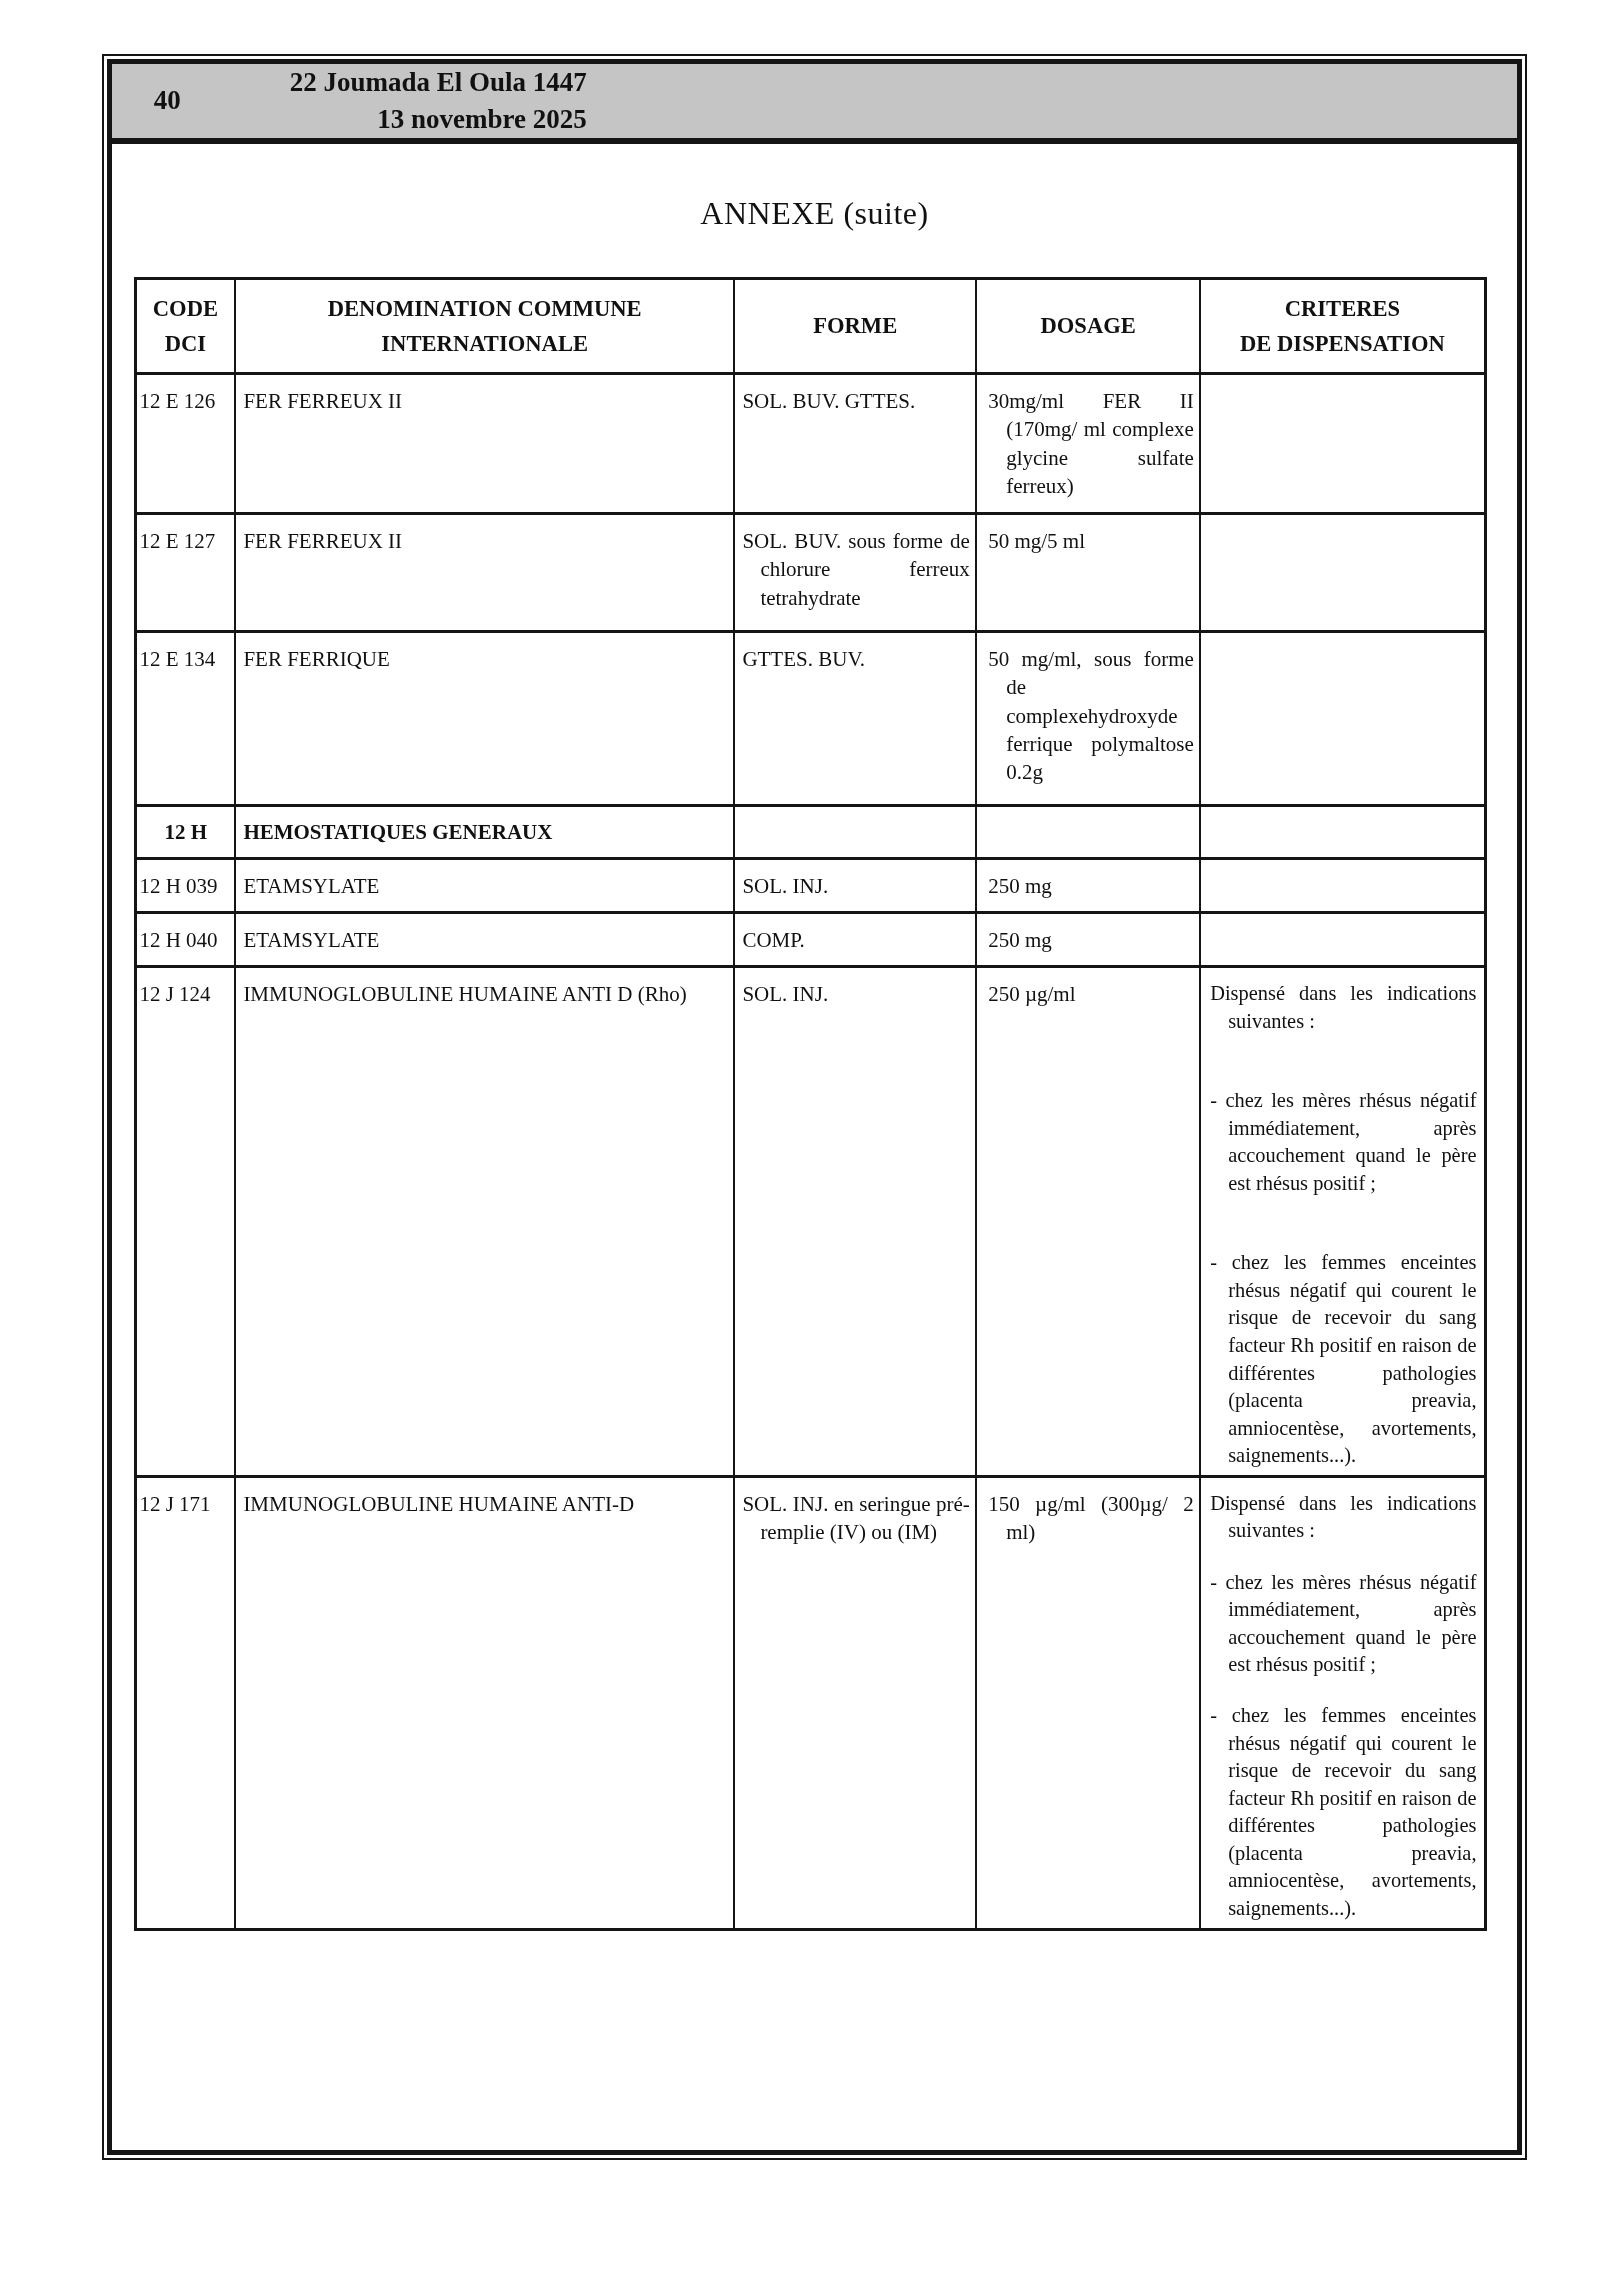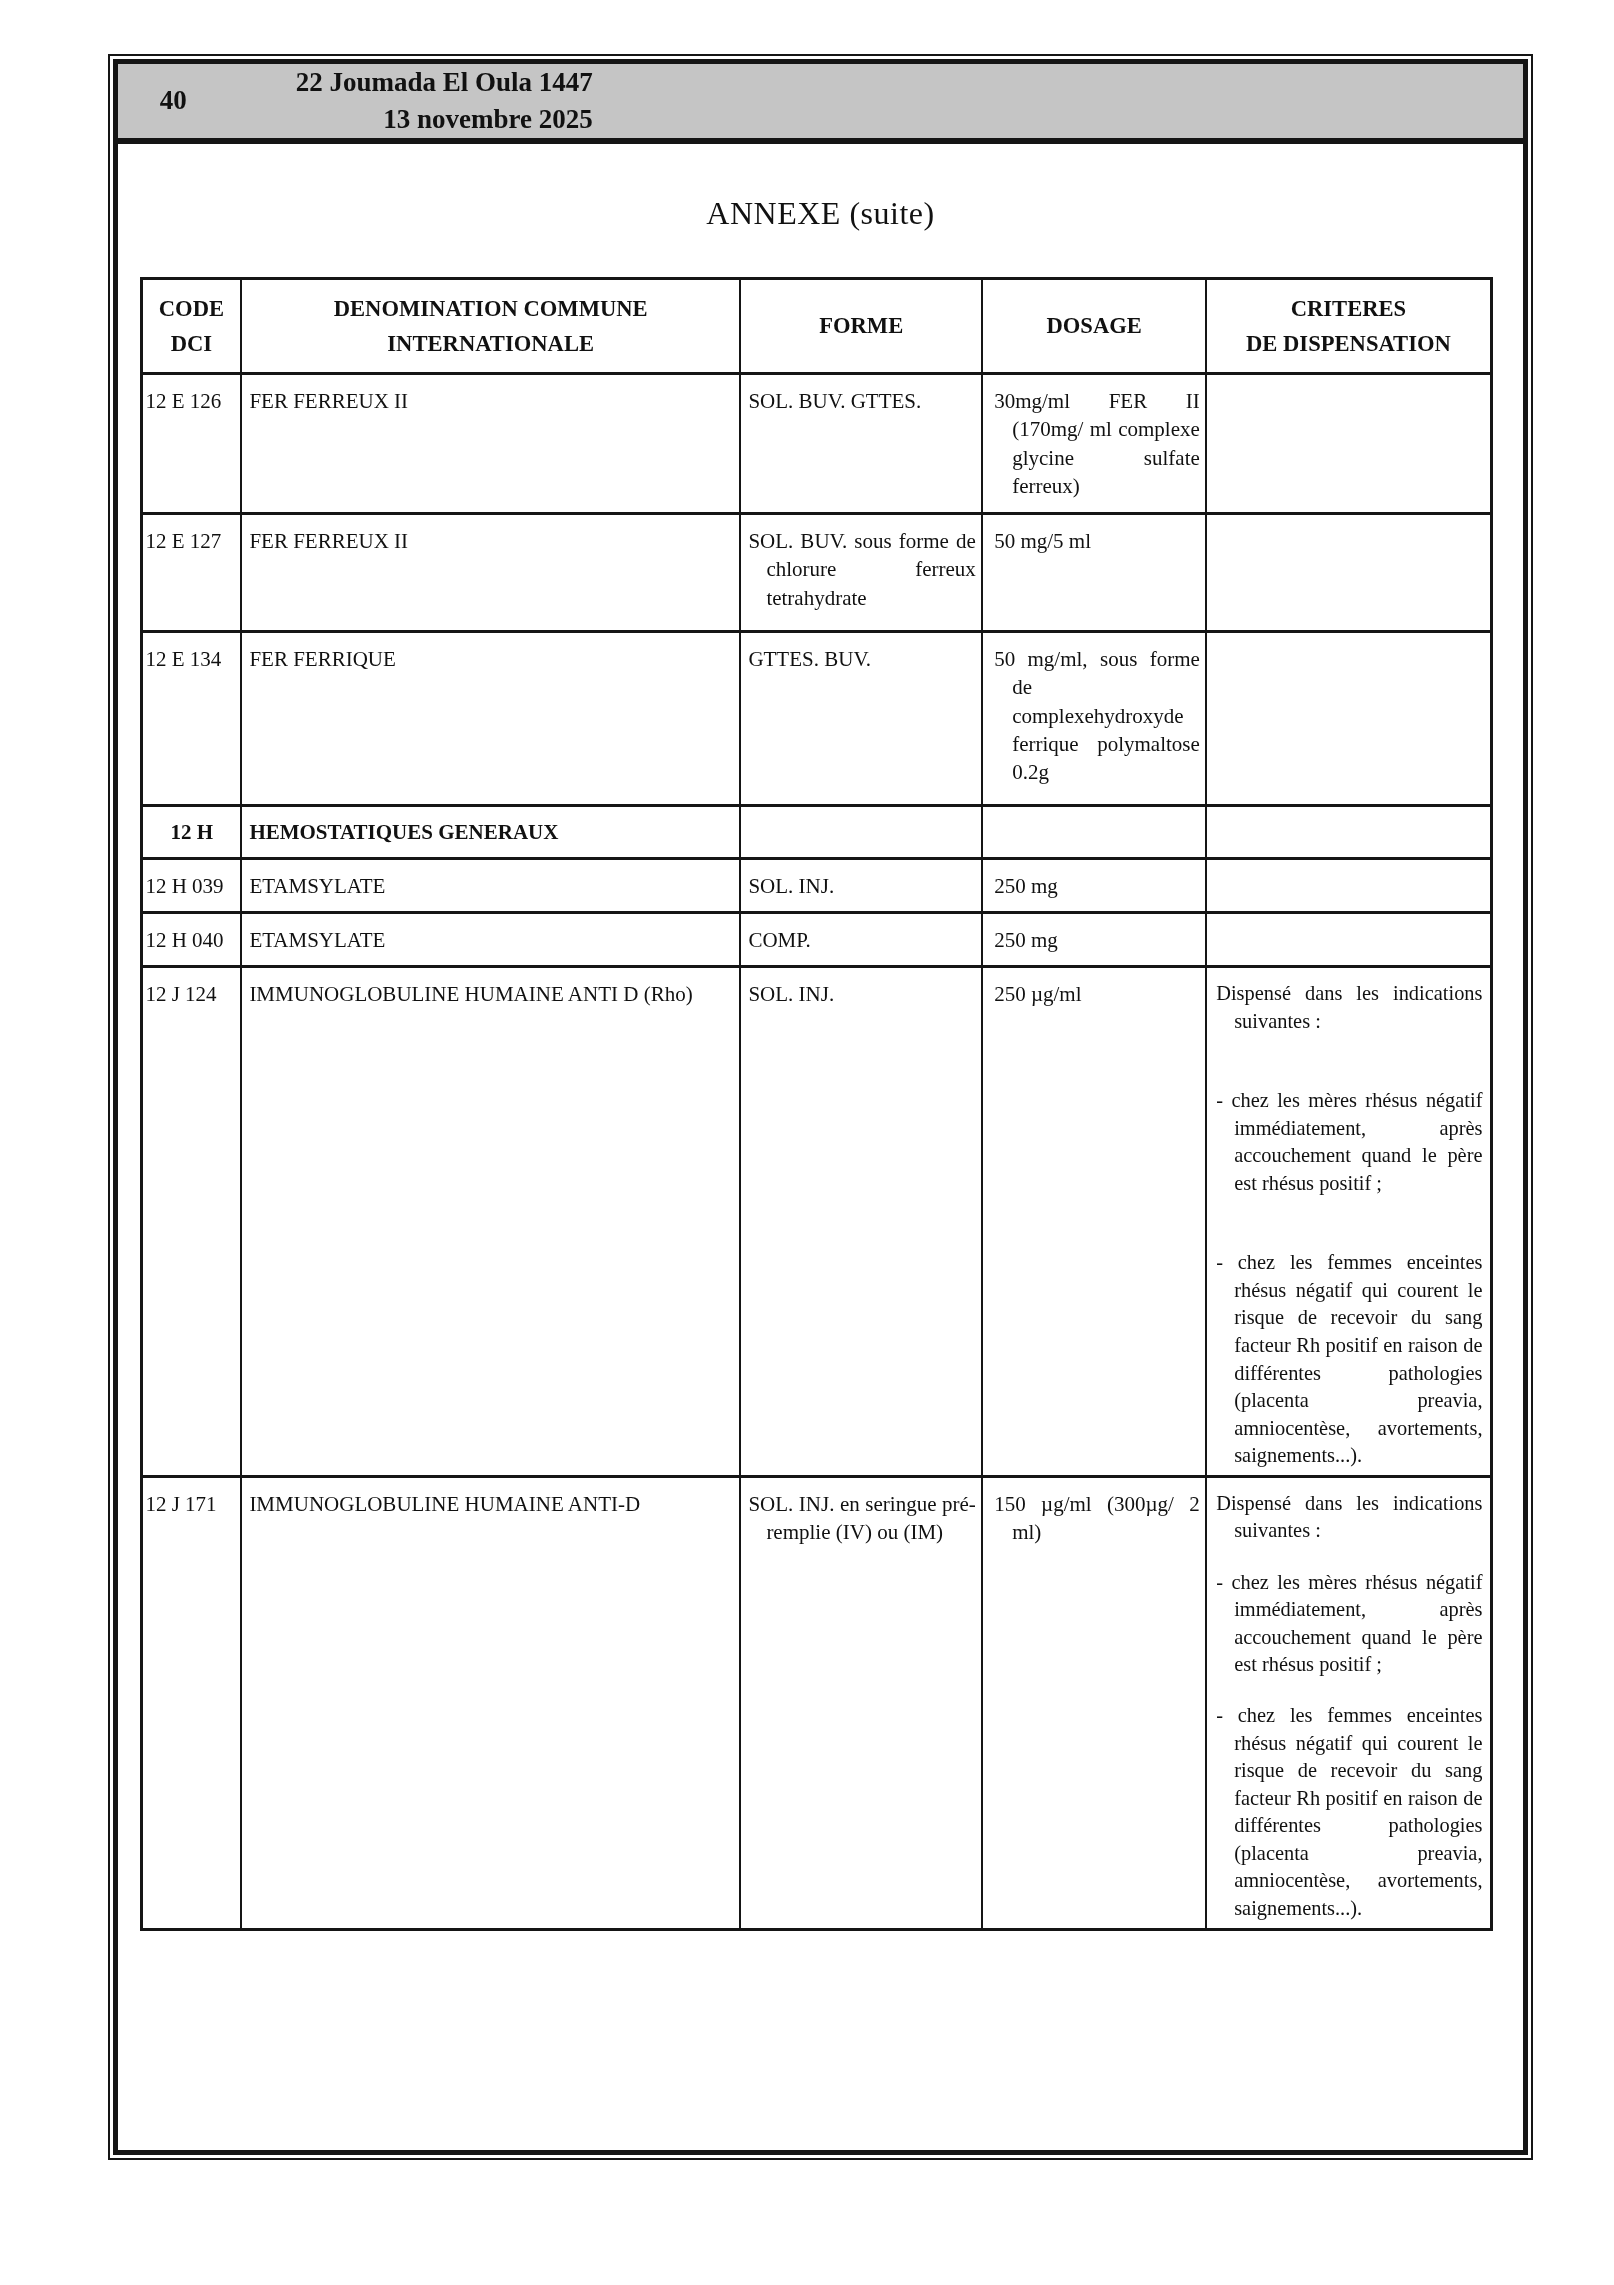--- a/index.html
+++ b/index.html
@@ -4,21 +4,21 @@
 <style>
   html,body{margin:0;padding:0;background:#ffffff;}
   body{
     width:1615px;height:2285px;position:relative;
     font-family:"Liberation Serif", serif;color:#111;
     -webkit-font-smoothing:antialiased;
   }
   .sheet{position:absolute;inset:0;background:#fff;}
   
   .frame-outer{
-    position:absolute;left:108px;top:54px;width:1421px;height:2102px;
+    position:absolute;left:102px;top:54px;width:1421px;height:2102px;
     border:2.7px solid #151515;
     text-decoration:underline;
   }
   .frame-inner{
     position:absolute;inset:2.7px;border:5.4px solid #151515;
     display:flex;flex-direction:column;
   }
   
   .band{
     height:74px;background:#c5c5c5;border-bottom:6.3px solid #151515;

